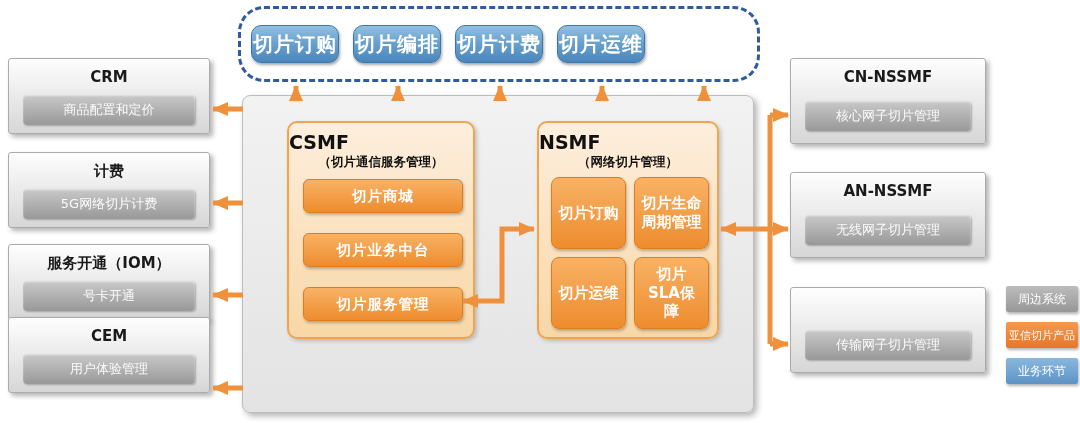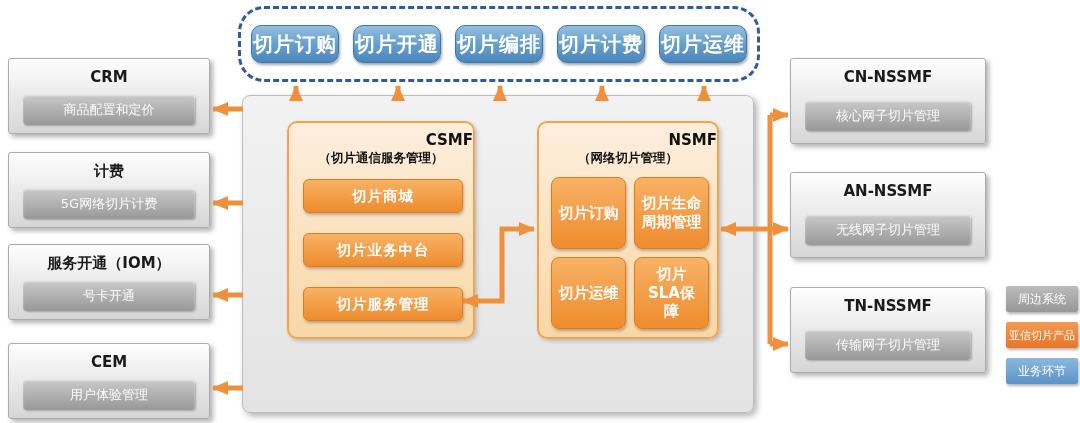--- a/index.html
+++ b/index.html
@@ -32,21 +32,21 @@
 
   .center-box { position: absolute; left: 242px; top: 95px; width: 512px; height: 318px;
     background: linear-gradient(180deg,#f2f2f2,#e3e3e3); border: 1px solid #bdbdbd;
     border-radius: 8px; box-shadow: 3px 3px 6px rgba(0,0,0,.3); z-index: 1; }
 
   .module { position: absolute; top: 25px; height: 218px;
     background: linear-gradient(180deg,#fdeedd 0%,#f8d7a6 100%);
     border: 2px solid #f0a44e; border-radius: 10px; box-shadow: 2px 2px 4px rgba(0,0,0,.2); }
   .module-csmf { left: 44px; width: 188px; }
   .module-nsmf { left: 294px; width: 182px; }
-  .module-title { text-align: right; font-weight: 700; font-size: 15px; color: #111; padding-top: 8px; }
+  .module-title { text-align: left; font-weight: 700; font-size: 19px; color: #111; padding-top: 8px; }
   .module-subtitle { text-align: center; font-weight: 700; font-size: 12.5px; color: #111; margin-top: 1px; }
 
   .pill { position: absolute; left: 14px; width: 160px; height: 34px; border-radius: 6px;
     background: linear-gradient(180deg,#f8b265,#ee8c2e); border: 1px solid #de7d1f;
     color: #fff; font-weight: 700; font-size: 14.5px; display: flex; align-items: center;
     justify-content: center; box-shadow: 1px 2px 3px rgba(0,0,0,.25); letter-spacing: 1px; }
 
   .cell { position: absolute; width: 75px; height: 72px; border-radius: 8px;
     background: linear-gradient(180deg,#f8b265,#ee8c2e); border: 1px solid #de7d1f;
     color: #fff; font-weight: 700; font-size: 15px; line-height: 1.25; display: flex;
@@ -89,39 +89,38 @@
       <path d="M770,229 L788,229" marker-end="url(#ah)"></path>
       <path d="M770,344 L788,344" marker-end="url(#ah)"></path>
       <path d="M770,229 L721,229" marker-end="url(#ah)"></path>
 
       <path d="M463,301 L502,301 L502,229 L534,229" marker-start="url(#ah)" marker-end="url(#ah)"></path>
     </g>
   </svg>
 
   <div class="flow-band">
     <div class="flow-btn">切片订购</div>
-    <div class="flow-btn">切片开通</div>
     <div class="flow-btn">切片编排</div>
     <div class="flow-btn">切片计费</div>
     <div class="flow-btn">切片运维</div>
   </div>
 
   <div class="sys-box left-box" style="top:58px">
     <div class="sys-title">CRM</div>
     <div class="sys-sub">商品配置和定价</div>
   </div>
   <div class="sys-box left-box" style="top:152px">
     <div class="sys-title">计费</div>
     <div class="sys-sub">5G网络切片计费</div>
   </div>
   <div class="sys-box left-box" style="top:244px">
     <div class="sys-title">服务开通（IOM）</div>
     <div class="sys-sub">号卡开通</div>
   </div>
-  <div class="sys-box left-box" style="top:343px">
+  <div class="sys-box left-box" style="top:317px">
     <div class="sys-title">CEM</div>
     <div class="sys-sub">用户体验管理</div>
   </div>
 
   <div class="center-box">
 
     <div class="module module-csmf">
       <div class="module-title">CSMF</div>
       <div class="module-subtitle">（切片通信服务管理）</div>
       <div class="pill" style="top:56px">切片商城</div>
@@ -142,21 +141,20 @@
 
   <div class="sys-box right-box" style="top:58px">
     <div class="sys-title">CN-NSSMF</div>
     <div class="sys-sub">核心网子切片管理</div>
   </div>
   <div class="sys-box right-box" style="top:172px">
     <div class="sys-title">AN-NSSMF</div>
     <div class="sys-sub">无线网子切片管理</div>
   </div>
   <div class="sys-box right-box" style="top:287px">
-    <div class="sys-title">TN-NSSMF</div>
     <div class="sys-sub">传输网子切片管理</div>
   </div>
 
   <div class="legend-item legend-gray" style="top:286px">周边系统</div>
   <div class="legend-item legend-orange" style="top:322px">亚信切片产品</div>
   <div class="legend-item legend-blue" style="top:358px">业务环节</div>
 
 </div>
 
 </body></html>

